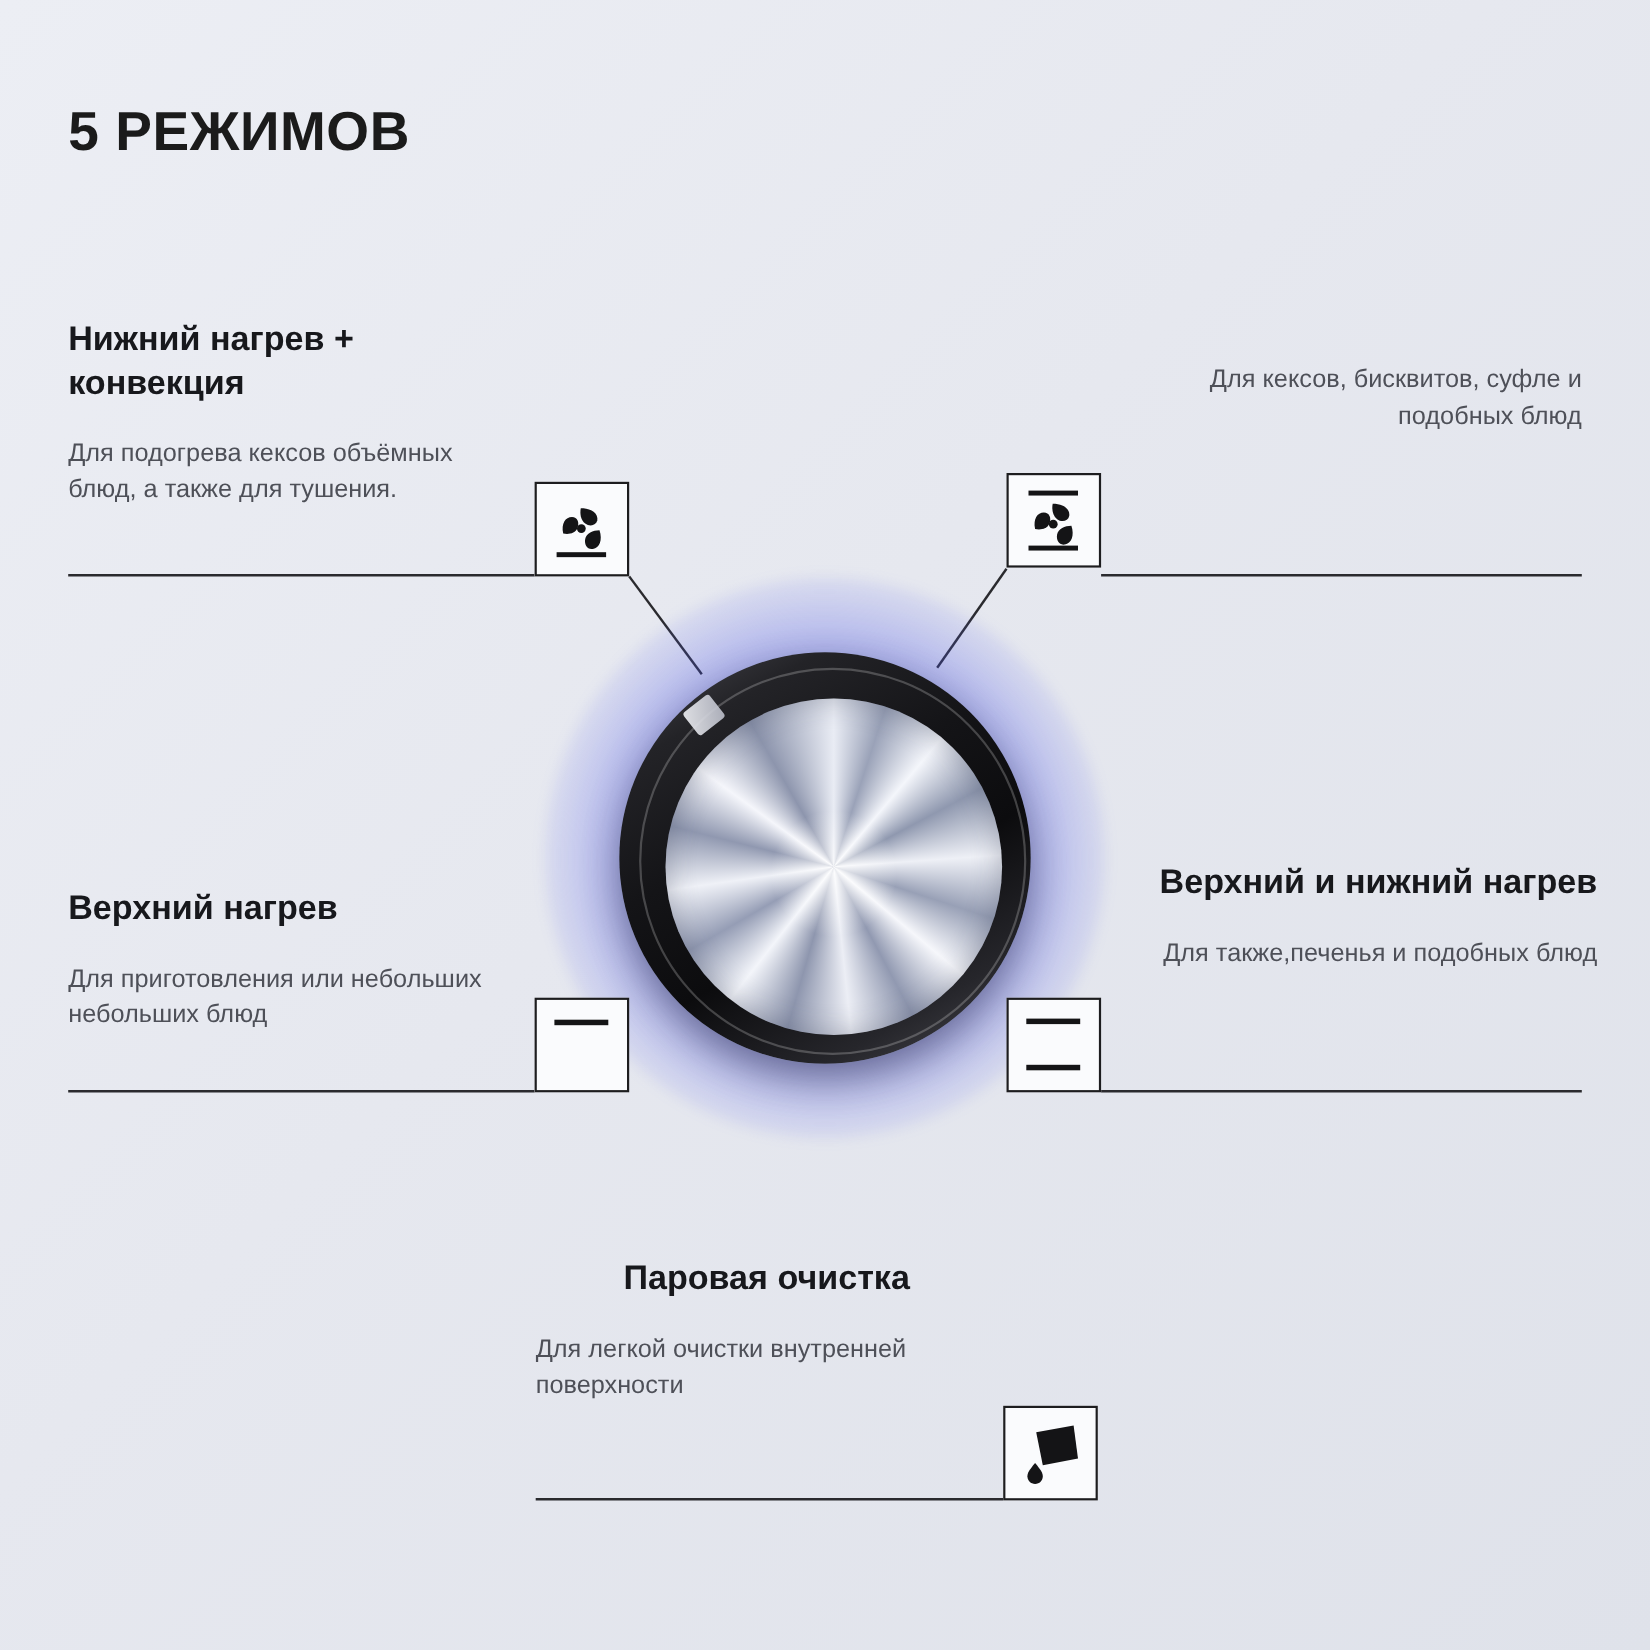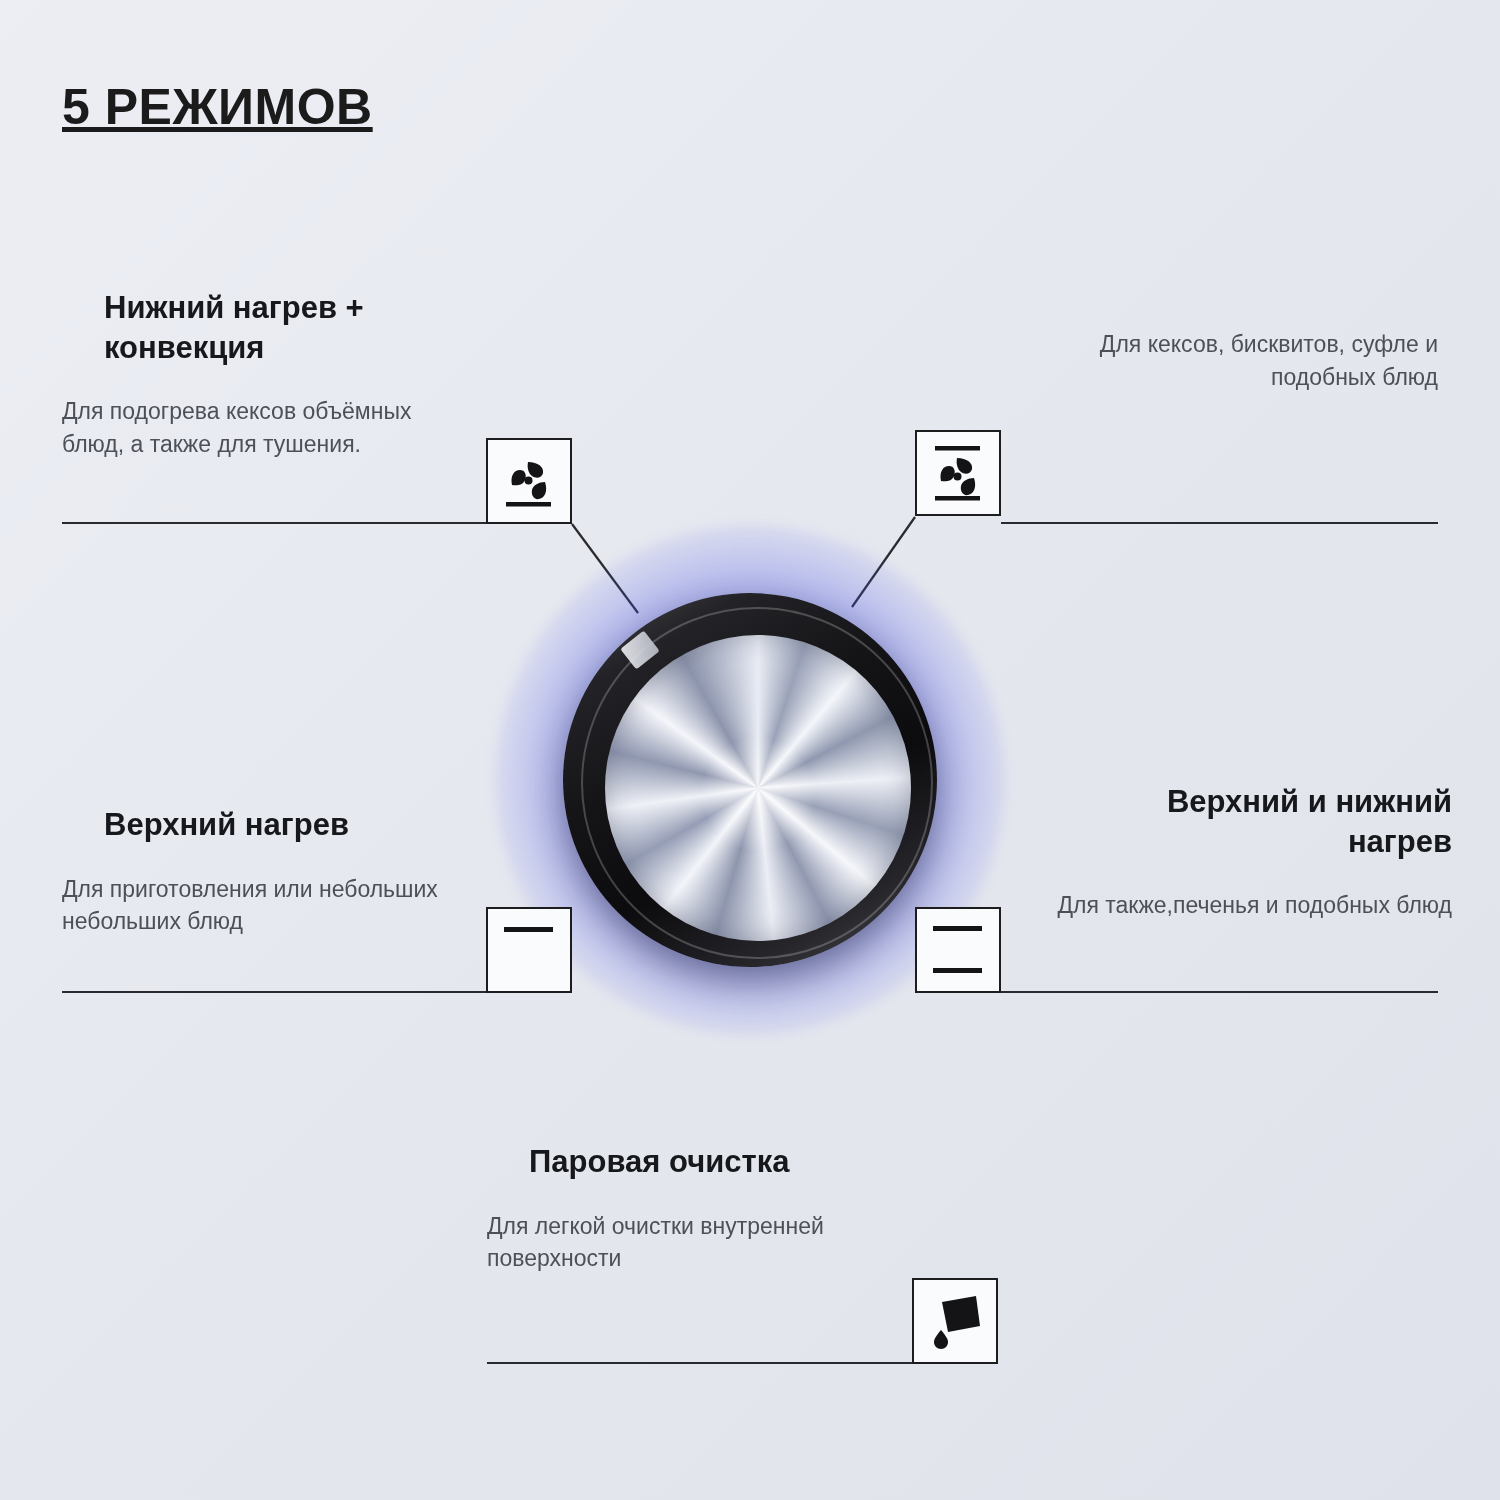--- a/index.html
+++ b/index.html
@@ -18,26 +18,25 @@
 
   #stage {
     position: absolute;
     inset: 0;
   }
 
   
   .title {
     position: absolute;
     left: 62px;
-    top: 78px;
+    top: 90px;
     font-size: 50px;
     font-weight: bold;
     letter-spacing: 0.5px;
     color: #1b1b1b;
-    text-decoration: underline;
   }
 
   
   .knob-wrap {
     position: absolute;
     left: 555px;
     top: 585px;
     width: 390px;
     height: 390px;
   }
@@ -120,21 +119,20 @@
     pointer-events: none;
   }
 
   
   .mode { position: absolute; }
   .mode .head {
     font-size: 31px;
     font-weight: bold;
     line-height: 1.28;
     color: #17181c;
-    margin-left: 42px;
   }
   .mode .desc {
     font-size: 23px;
     line-height: 1.42;
     color: #4e5058;
     margin-top: 28px;
   }
 
   .mode.left { text-align: left; }
   .mode.right { text-align: right; }
@@ -242,21 +240,21 @@
     <div class="desc">Для также,печенья и подобных блюд</div>
   </div>
   <div class="icon-box" id="icon-4">
     <svg width="81" height="81" viewBox="0 0 81 81">
       <rect x="16" y="17" width="49" height="5" fill="#141416"></rect>
       <rect x="16" y="59" width="49" height="5" fill="#141416"></rect>
     </svg>
   </div>
 
   <div class="mode center" id="mode-steam">
-    <div class="head" style="text-align:left">Паровая очистка</div>
+    <div class="head" style="text-align:center">Паровая очистка</div>
     <div class="desc" style="text-align:left">Для легкой очистки внутренней поверхности</div>
   </div>
   <div class="icon-box" id="icon-5">
     <svg width="81" height="81" viewBox="0 0 81 81">
       <path d="M28 22 L62 16 L66 46 L34 52 Z" fill="#141416"></path>
       <path d="M27 50 c5 6 7 9 7 12 c0 4 -3 7 -7 7 c-4 0 -7 -3 -7 -7 c0 -3 2 -6 7 -12z" fill="#141416"></path>
     </svg>
   </div>
 
 </div>

